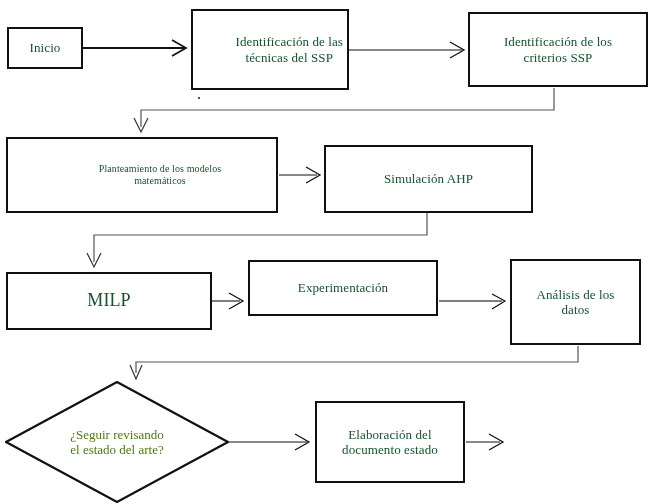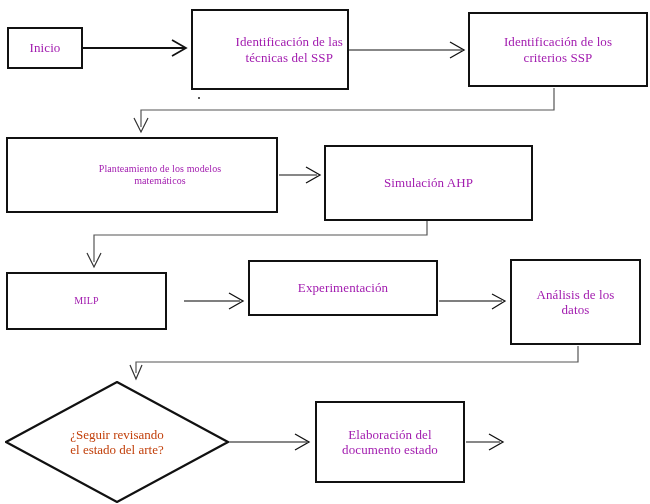--- a/index.html
+++ b/index.html
@@ -16,21 +16,21 @@
     font-family: "Liberation Serif", "DejaVu Serif", serif;
     overflow: hidden;
   }
   .node {
     position: absolute;
     box-sizing: border-box;
     display: flex;
     align-items: center;
     justify-content: center;
     text-align: center;
-    color: #a21caf;
+    color: #14532d;
     background: #ffffff;
     line-height: 1.18;
     white-space: pre-line;
     letter-spacing: 0.1px;
   }
   .node.process {
     border: 2px solid #111111;
   }
   .node-text {
     display: block;
@@ -52,21 +52,21 @@
     left: 0;
     top: 0;
     width: 100%;
     height: 100%;
     display: flex;
     align-items: center;
     justify-content: center;
     text-align: center;
     white-space: pre-line;
     line-height: 1.18;
-    color: #c2410c;
+    color: #4d7c0f;
   }
   .edge-layer {
     position: absolute;
     left: 0;
     top: 0;
     width: 650px;
     height: 504px;
     pointer-events: none;
   }
   .speck {
@@ -148,25 +148,25 @@
   <div class="node process" style="left:468px; top:12px; width:180px; height:75px; font-size:13px;">
     <span class="node-text">Identificación de los
 criterios SSP</span>
   </div>
 
   <div class="node process" style="left:6px; top:137px; width:272px; height:76px; font-size:10px;padding-left:36px;">
     <span class="node-text">Planteamiento de los modelos
 matemáticos</span>
   </div>
 
-  <div class="node process" style="left:324px; top:145px; width:209px; height:76px; font-size:13px;">
+  <div class="node process" style="left:324px; top:145px; width:209px; height:68px; font-size:13px;">
     <span class="node-text">Simulación AHP</span>
   </div>
 
-  <div class="node process" style="left:6px; top:272px; width:161px; height:58px; font-size:10px;">
+  <div class="node process" style="left:6px; top:272px; width:206px; height:58px; font-size:18px;">
     <span class="node-text">MILP</span>
   </div>
 
   <div class="node process" style="left:248px; top:260px; width:190px; height:56px; font-size:13px;">
     <span class="node-text">Experimentación</span>
   </div>
 
   <div class="node process" style="left:510px; top:259px; width:131px; height:86px; font-size:13px;">
     <span class="node-text">Análisis de los
 datos</span>

